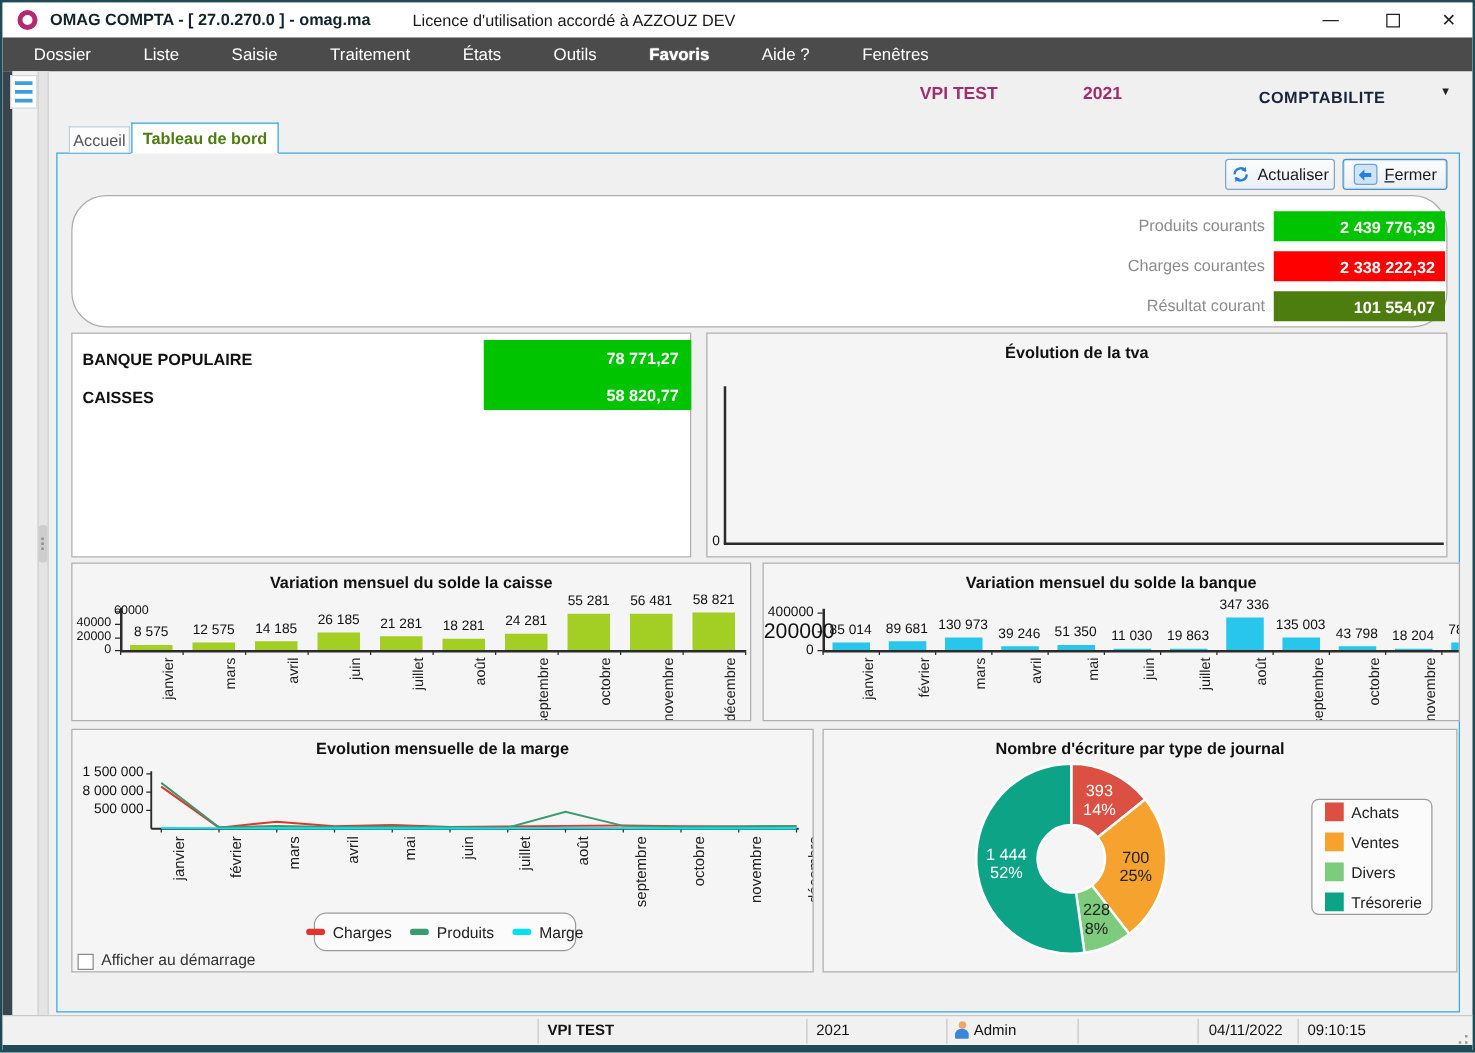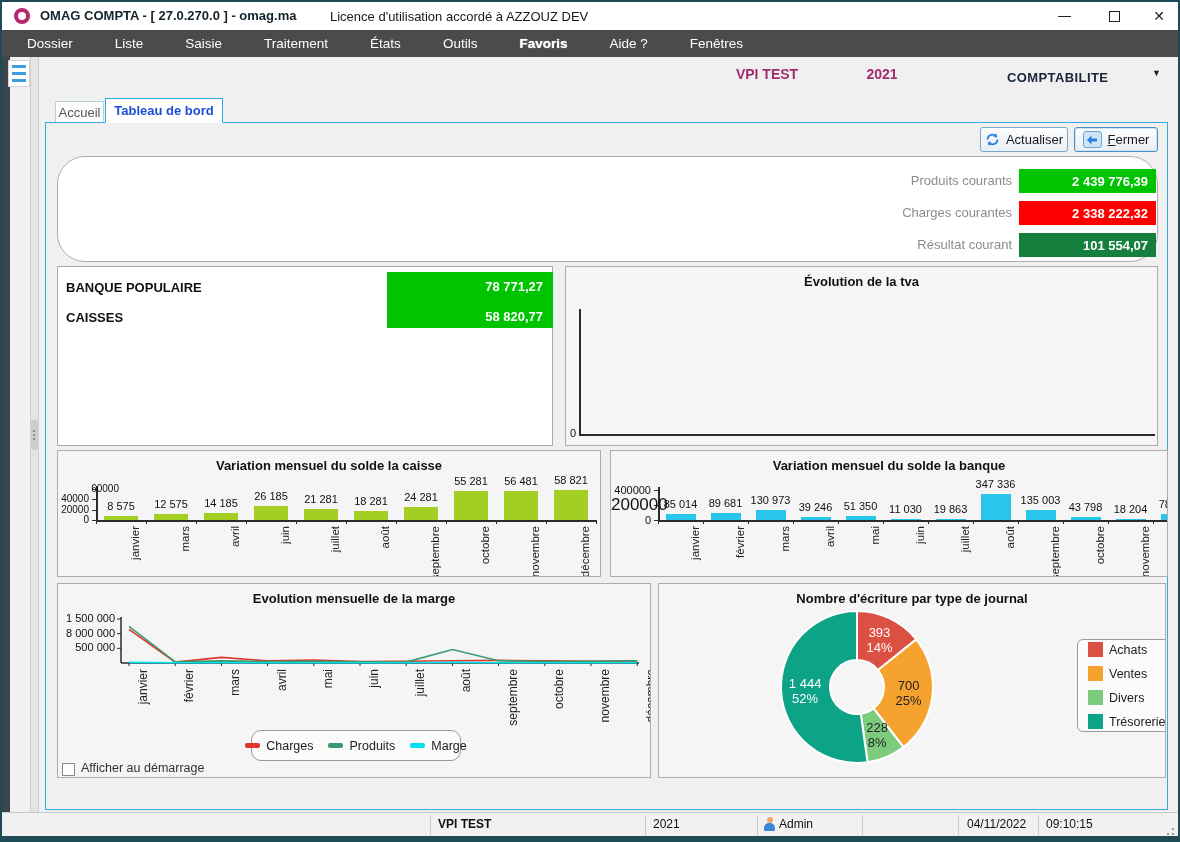--- a/index.html
+++ b/index.html
@@ -30,21 +30,21 @@
   .scrolldots{position:absolute;left:31px;top:428px;width:3px;height:10px;display:flex;flex-direction:column;justify-content:space-between;}
   .scrolldots i{display:block;width:2px;height:2px;background:#8f8f8f;}
   
   .hdr-company{position:absolute;left:700px;top:64px;width:130px;text-align:center;font-size:14px;font-weight:bold;color:#a12d6e;}
   .hdr-year{position:absolute;left:840px;top:64px;width:80px;text-align:center;font-size:14px;font-weight:bold;color:#a12d6e;}
   .hdr-module{position:absolute;left:1005px;top:68px;font-size:13px;font-weight:bold;color:#18243a;letter-spacing:.4px;}
   .hdr-caret{position:absolute;left:1150px;top:66px;font-size:9px;color:#222;}
   
   .tab{position:absolute;font-size:13px;display:flex;align-items:center;justify-content:center;cursor:pointer;}
   .tab-inactive{left:53px;top:99px;width:49px;height:21px;background:#fdfdfd;border:1px solid #bcd0dc;border-bottom:none;color:#555;z-index:1;}
-  .tab-active{left:103px;top:96px;width:118px;height:25px;background:#fff;border:1px solid #2aa9e1;border-bottom:1px solid #fff;color:#1d4ed8;font-weight:bold;z-index:5;}
+  .tab-active{left:103px;top:96px;width:118px;height:25px;background:#fff;border:1px solid #2aa9e1;border-bottom:1px solid #fff;color:#4d7c0f;font-weight:bold;z-index:5;}
   .contentbox{position:absolute;left:43px;top:120px;width:1123px;height:688px;border:1px solid #35aade;}
   
   .btn{position:absolute;height:25px;border:1px solid #7aa7c7;border-radius:3px;background:linear-gradient(#fdfdfd,#e9eff5);
        display:flex;align-items:center;justify-content:center;gap:6px;font-size:13px;color:#1a1a1a;cursor:pointer;}
   .btn-fermer{border:1px solid #4a90c4;box-shadow:0 0 0 1px #cfe2f1 inset;}
   .fermer-iconbox{width:19px;height:17px;background:#cfe4f7;border:1px solid #6aa4d8;border-radius:3px;display:flex;align-items:center;justify-content:center;}
   
   .panel{position:absolute;background:#fff;border:1px solid #adadad;}
   .chartpanel{position:absolute;background:#f5f5f5;border:1px solid #adadad;overflow:hidden;}
   .chart-title{position:absolute;left:0;top:7px;width:100%;text-align:center;font-size:13px;font-weight:bold;color:#111;}
@@ -164,21 +164,21 @@
         <div class="kpi-row" style="top: 12px;">
           <div class="kpi-label">Produits courants</div>
           <div class="kpi-value" style="background: rgb(0, 196, 0);">2 439 776,39</div>
         </div>
         <div class="kpi-row" style="top: 44px;">
           <div class="kpi-label">Charges courantes</div>
           <div class="kpi-value" style="background: rgb(255, 0, 0);">2 338 222,32</div>
         </div>
         <div class="kpi-row" style="top: 76px;">
           <div class="kpi-label">Résultat courant</div>
-          <div class="kpi-value" style="background: #15803d;">101 554,07</div>
+          <div class="kpi-value" style="background: #4d7c0f;">101 554,07</div>
         </div>
       </div>
   </div>
 
   <div class="panel" style="left:55px;top:264px;width:496px;height:180px;">
     <div id="acct-highlight" class="abs" style="left: 329px; top: 5px; width: 166px; height: 56px; background: rgb(0, 196, 0);"></div>
     <div id="acct-rows">
         <div class="acct-label" style="top: 13px;">BANQUE POPULAIRE</div>
         <div class="acct-value" style="top: 12px;">78 771,27</div>
         <div class="acct-label" style="top: 43px;">CAISSES</div>
@@ -379,21 +379,21 @@
         <path d="M 59.20 -47.65 A 76 76 0 0 1 46.47 60.14 L 16.51 21.37 A 27 27 0 0 0 21.03 -16.93 Z" fill="#f5a32e" stroke="#fff" stroke-width="2"></path>
         <text x="51.6" y="3.1" text-anchor="middle" font-size="13" fill="#222222">700</text>
         <text x="51.6" y="18.1" text-anchor="middle" font-size="13" fill="#222222">25%</text>
         <path d="M 46.47 60.14 A 76 76 0 0 1 10.59 75.26 L 3.76 26.74 A 27 27 0 0 0 16.51 21.37 Z" fill="#7dcb7d" stroke="#fff" stroke-width="2"></path>
         <text x="20.2" y="44.9" text-anchor="middle" font-size="13" fill="#222222">228</text>
         <text x="20.2" y="59.9" text-anchor="middle" font-size="13" fill="#222222">8%</text>
         <path d="M 10.59 75.26 A 76 76 0 1 1 -0.00 -76.00 L -0.00 -27.00 A 27 27 0 1 0 3.76 26.74 Z" fill="#0ca387" stroke="#fff" stroke-width="2"></path>
         <text x="-51.9" y="0.6" text-anchor="middle" font-size="13" fill="#ffffff">1 444</text>
         <text x="-51.9" y="15.6" text-anchor="middle" font-size="13" fill="#ffffff">52%</text>
       </svg>
-    <div id="legend-journal" class="legendbox legend-v" style="left:390px;top:55px;width:97px;height:93px;margin-left:28px;">
+    <div id="legend-journal" class="legendbox legend-v" style="left:390px;top:55px;width:97px;height:93px;">
         <div class="lg-item">
           <div class="lg-sq" style="background: rgb(220, 80, 68);"></div>
           <div class="lg-label">Achats</div>
         </div>
         <div class="lg-item">
           <div class="lg-sq" style="background: rgb(245, 163, 46);"></div>
           <div class="lg-label">Ventes</div>
         </div>
         <div class="lg-item">
           <div class="lg-sq" style="background: rgb(125, 203, 125);"></div>

